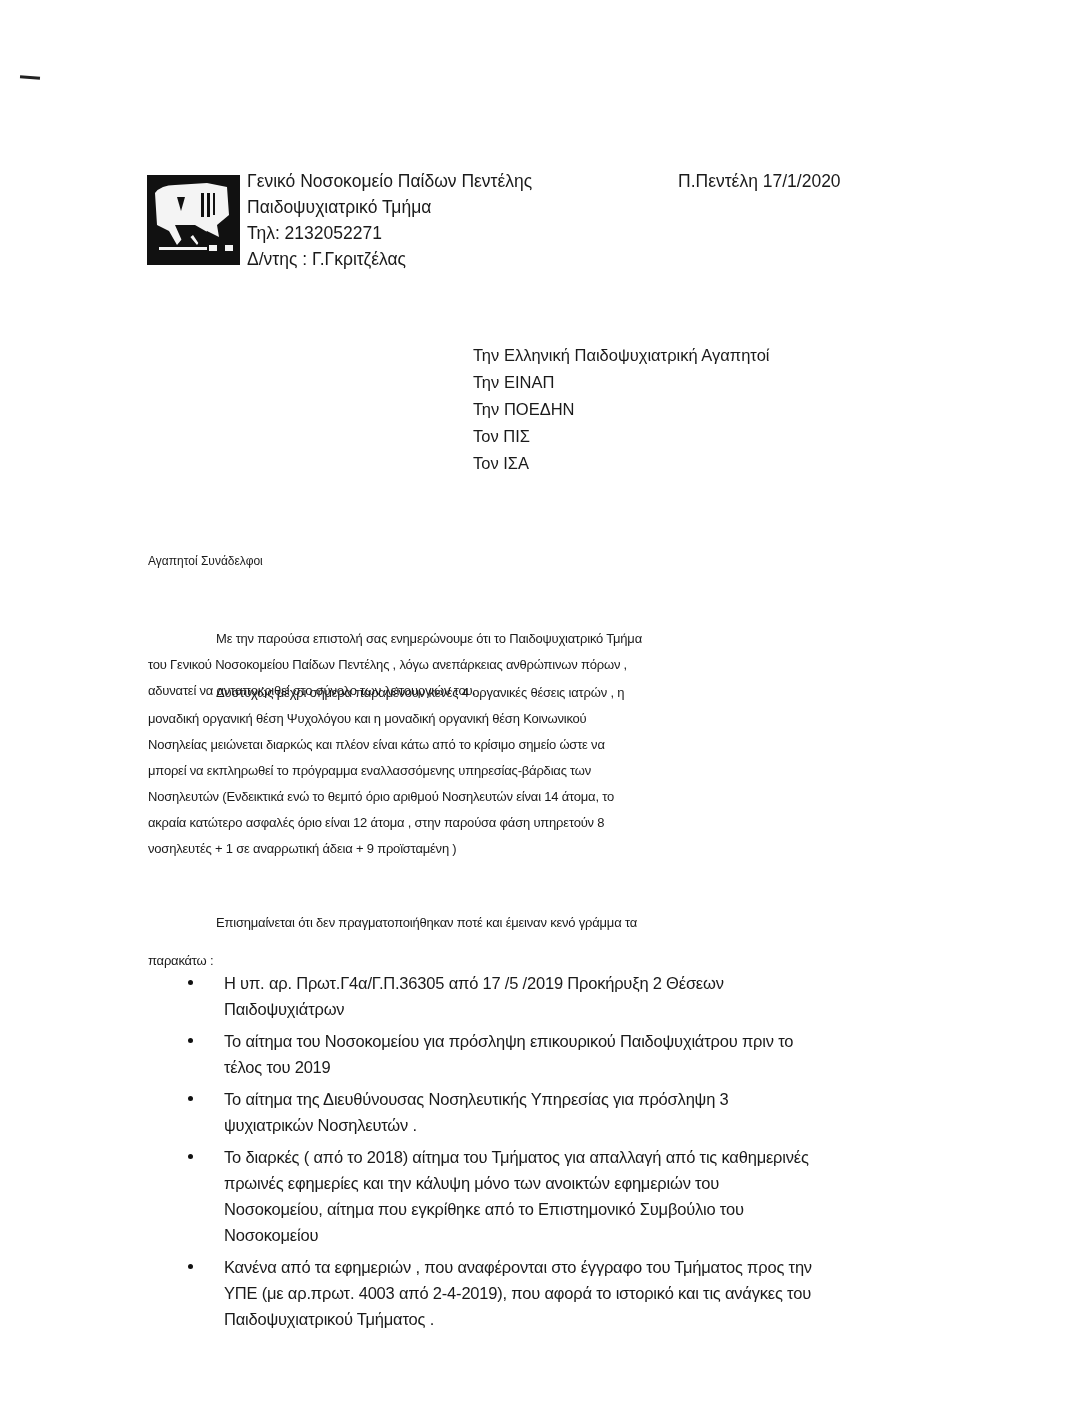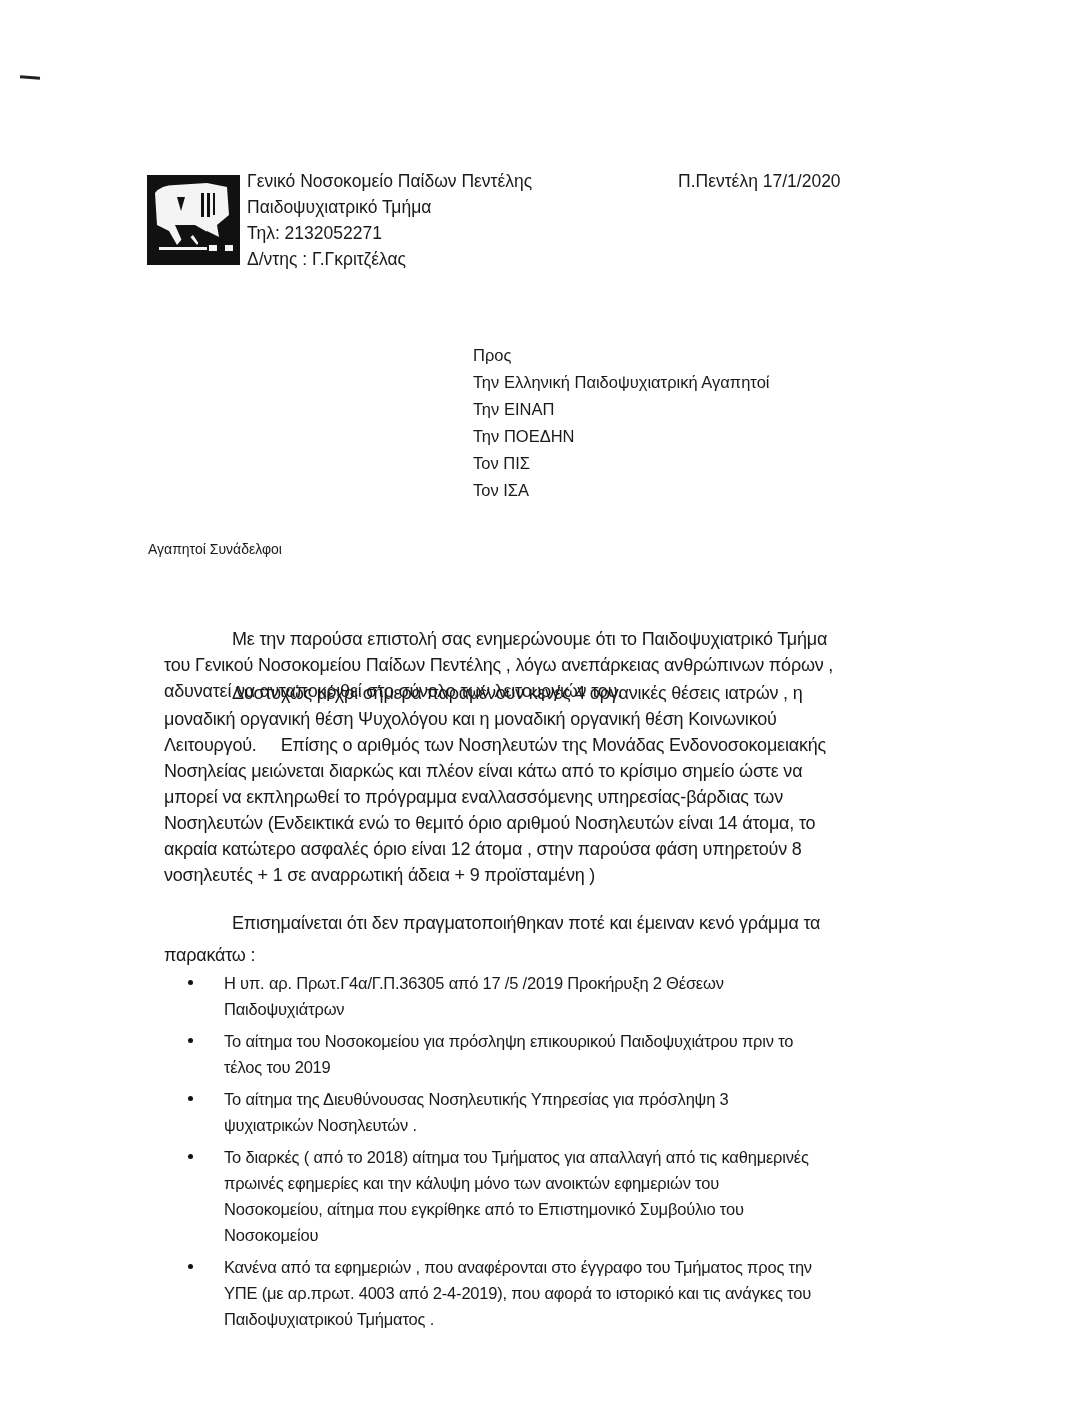--- a/index.html
+++ b/index.html
@@ -9,22 +9,22 @@
   }
   .page { position: absolute; left: 0; top: 0; width: 976px; height: 1405px; }
   .mark { position: absolute; left: 20px; top: 76px; width: 20px; height: 3px; background: #222; transform: rotate(4deg); }
   .logo { position: absolute; left: 147px; top: 175px; width: 93px; height: 90px; background: #111; }
   .logo svg { width: 100%; height: 100%; display: block; }
   .header { position: absolute; left: 247px; top: 168px; font-size: 17.5px; line-height: 26px; }
   .header div { white-space: nowrap; }
   .date { position: absolute; left: 678px; top: 168px; font-size: 17.5px; line-height: 26px; white-space: nowrap; }
   .recipients { position: absolute; left: 473px; top: 342px; font-size: 16.5px; line-height: 27px; }
   .recipients div { white-space: nowrap; }
-  .salutation { position: absolute; left: 148px; top: 536px; font-size: 14px; line-height: 26px; }
-  .body-text { position: absolute; left: 164px; width: 720px; font-size: 18px; line-height: 26px; letter-spacing: -0.2px; }
+  .salutation { position: absolute; left: 148px; top: 548px; font-size: 12px; line-height: 26px; }
+  .body-text { position: absolute; left: 148px; width: 720px; font-size: 13px; line-height: 26px; letter-spacing: -0.2px; }
   .body-text .line { white-space: nowrap; }
   .p1 { top: 626px; }
   .p2 { top: 680px; }
   .p3 { top: 910px; }
   .indent { padding-left: 68px; }
   .bullets { position: absolute; left: 188px; top: 970px; width: 700px; font-size: 16.5px; line-height: 26px; letter-spacing: -0.2px; }
   .bullet { position: relative; padding-left: 36px; margin-bottom: 6px; }
   .bullet .dot { position: absolute; left: 0; top: 10px; width: 5px; height: 5px; background: #111; border-radius: 50%; }
   .bullet .line { white-space: nowrap; }
 </style>
@@ -52,50 +52,48 @@
   <div class="header">
     <div>Γενικό Νοσοκομείο Παίδων Πεντέλης</div>
     <div>Παιδοψυχιατρικό Τμήμα</div>
     <div>Τηλ: 2132052271</div>
     <div>Δ/ντης : Γ.Γκριτζέλας</div>
   </div>
 
   <div class="date">Π.Πεντέλη  17/1/2020</div>
 
   <div class="recipients">
-    <div>Προς</div>
     <div>Την Ελληνική Παιδοψυχιατρική Αγαπητοί</div>
     <div>Την ΕΙΝΑΠ</div>
     <div>Την ΠΟΕΔΗΝ</div>
     <div>Τον ΠΙΣ</div>
     <div>Τον ΙΣΑ</div>
   </div>
 
   <div class="salutation">Αγαπητοί Συνάδελφοι</div>
 
   <div class="body-text p1">
     <div class="line indent">Με την παρούσα επιστολή σας ενημερώνουμε ότι το Παιδοψυχιατρικό Τμήμα</div>
     <div class="line">του Γενικού Νοσοκομείου Παίδων Πεντέλης , λόγω ανεπάρκειας ανθρώπινων πόρων ,</div>
     <div class="line">αδυνατεί να ανταποκριθεί στο σύνολο των λειτουργιών του.</div>
   </div>
 
   <div class="body-text p2">
     <div class="line indent">Δυστυχώς μέχρι σήμερα παραμένουν κενές 4 οργανικές θέσεις ιατρών , η</div>
     <div class="line">μοναδική οργανική θέση Ψυχολόγου και η μοναδική οργανική θέση Κοινωνικού</div>
-    <div class="line" style="white-space:pre;">Λειτουργού.     Επίσης ο αριθμός των Νοσηλευτών της Μονάδας Ενδονοσοκομειακής</div>
     <div class="line">Νοσηλείας μειώνεται διαρκώς και πλέον είναι κάτω από το κρίσιμο σημείο ώστε να</div>
     <div class="line">μπορεί να εκπληρωθεί το πρόγραμμα εναλλασσόμενης υπηρεσίας-βάρδιας των</div>
     <div class="line">Νοσηλευτών (Ενδεικτικά ενώ το θεμιτό όριο αριθμού Νοσηλευτών είναι 14 άτομα, το</div>
     <div class="line">ακραία κατώτερο ασφαλές όριο είναι 12 άτομα , στην παρούσα φάση υπηρετούν 8</div>
     <div class="line">νοσηλευτές + 1 σε αναρρωτική άδεια + 9 προϊσταμένη )</div>
   </div>
 
   <div class="body-text p3">
     <div class="line indent">Επισημαίνεται ότι δεν πραγματοποιήθηκαν ποτέ και έμειναν κενό γράμμα τα</div>
-    <div class="line" style="margin-top:6px;">παρακάτω :</div>
+    <div class="line" style="margin-top:12px;">παρακάτω :</div>
   </div>
 
   <div class="bullets">
     <div class="bullet">
       <span class="dot"></span>
       <div class="line">Η υπ. αρ. Πρωτ.Γ4α/Γ.Π.36305 από 17 /5 /2019 Προκήρυξη 2 Θέσεων</div>
       <div class="line">Παιδοψυχιάτρων</div>
     </div>
     <div class="bullet">
       <span class="dot"></span>

